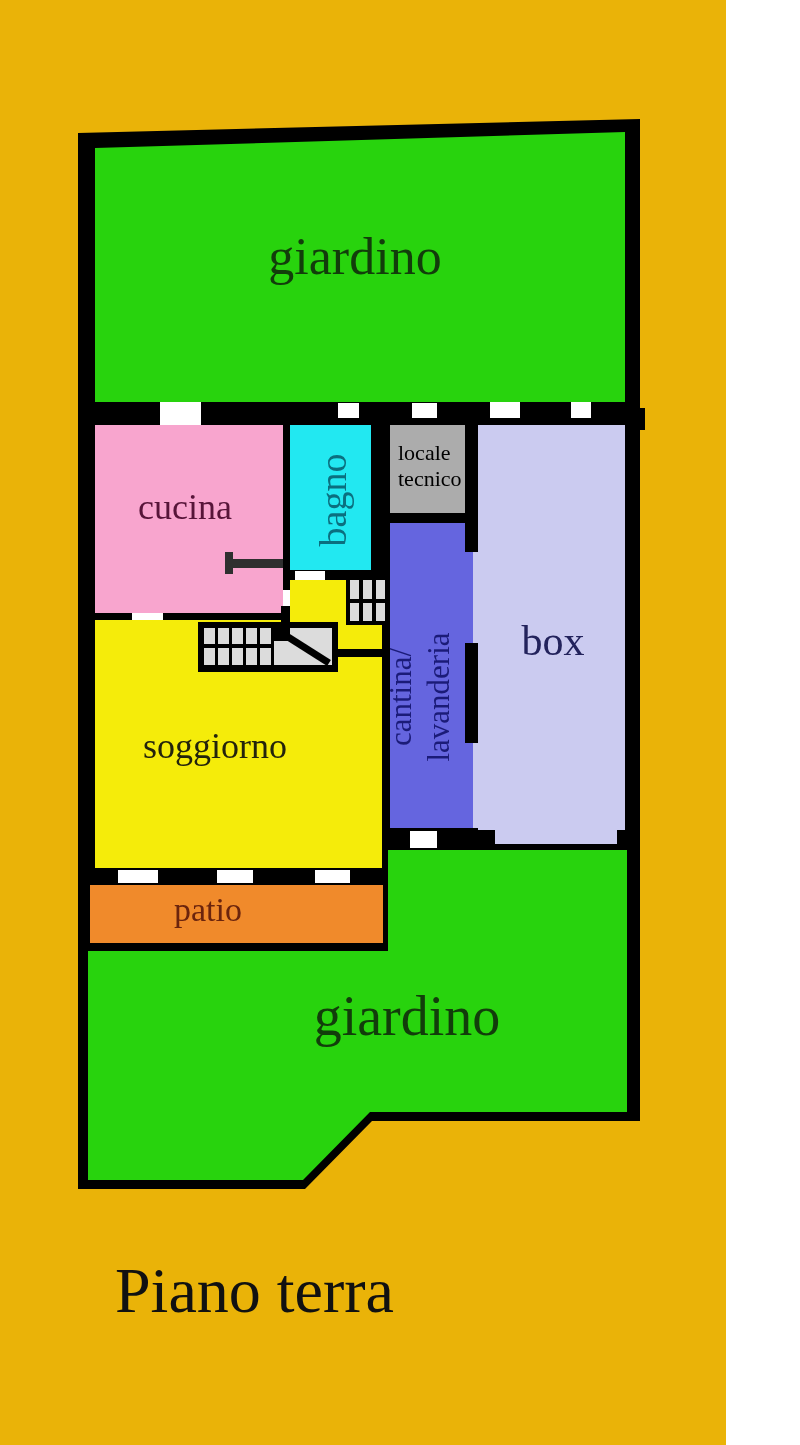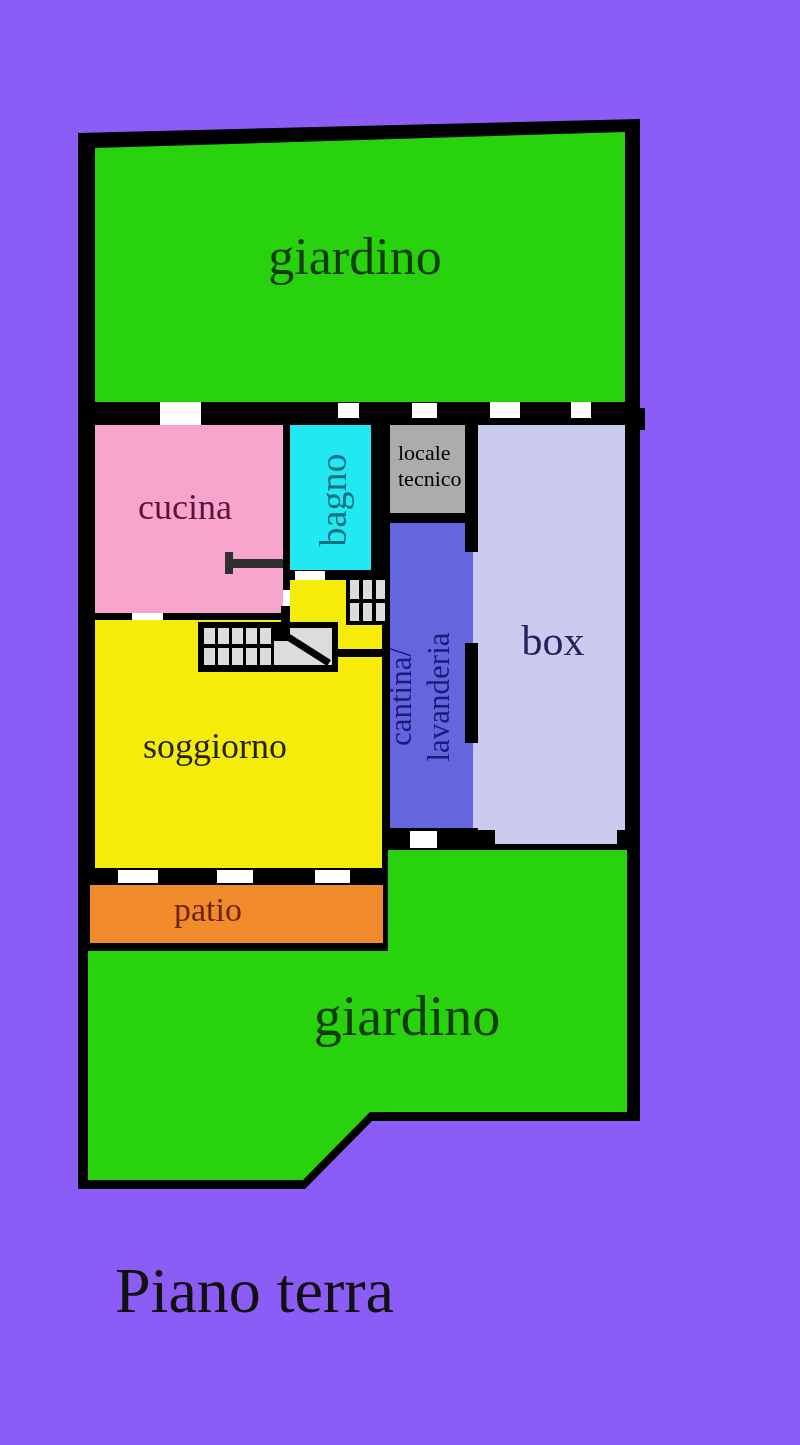--- a/index.html
+++ b/index.html
@@ -1,19 +1,19 @@
 <!DOCTYPE html>
 <html><head>
 <meta charset="utf-8">
 <style>
   html,body{margin:0;padding:0;background:#fff;}
   .page{
     position:relative;
-    width:800px;height:1445px;
-    background:#8b5cf6;
+    width:726px;height:1445px;
+    background:#eab308;
     font-family:"Liberation Serif","DejaVu Serif",serif;
     overflow:hidden;
   }
   svg{display:block;}
   text{font-family:"Liberation Serif","DejaVu Serif",serif;}
 </style>
 </head>
 <body>
 
 <div class="page">

